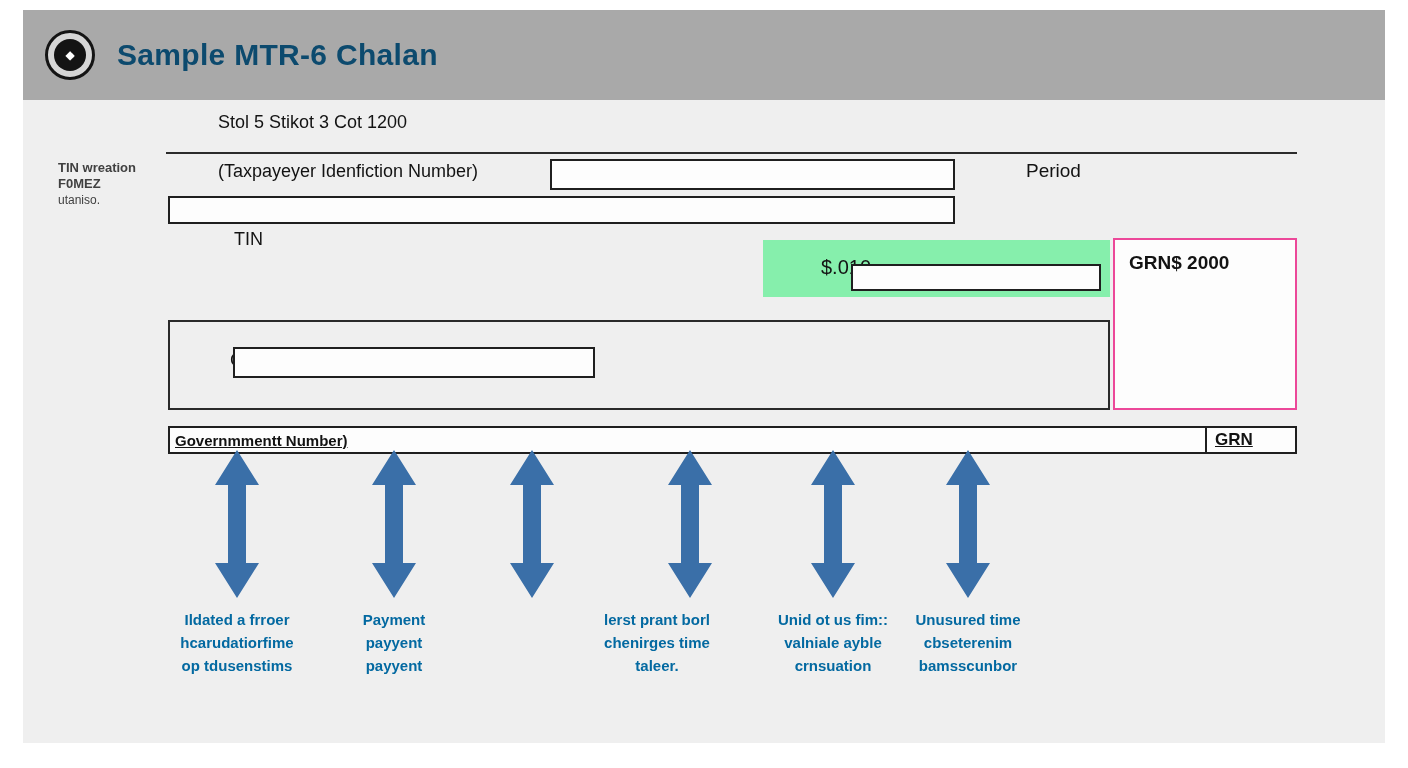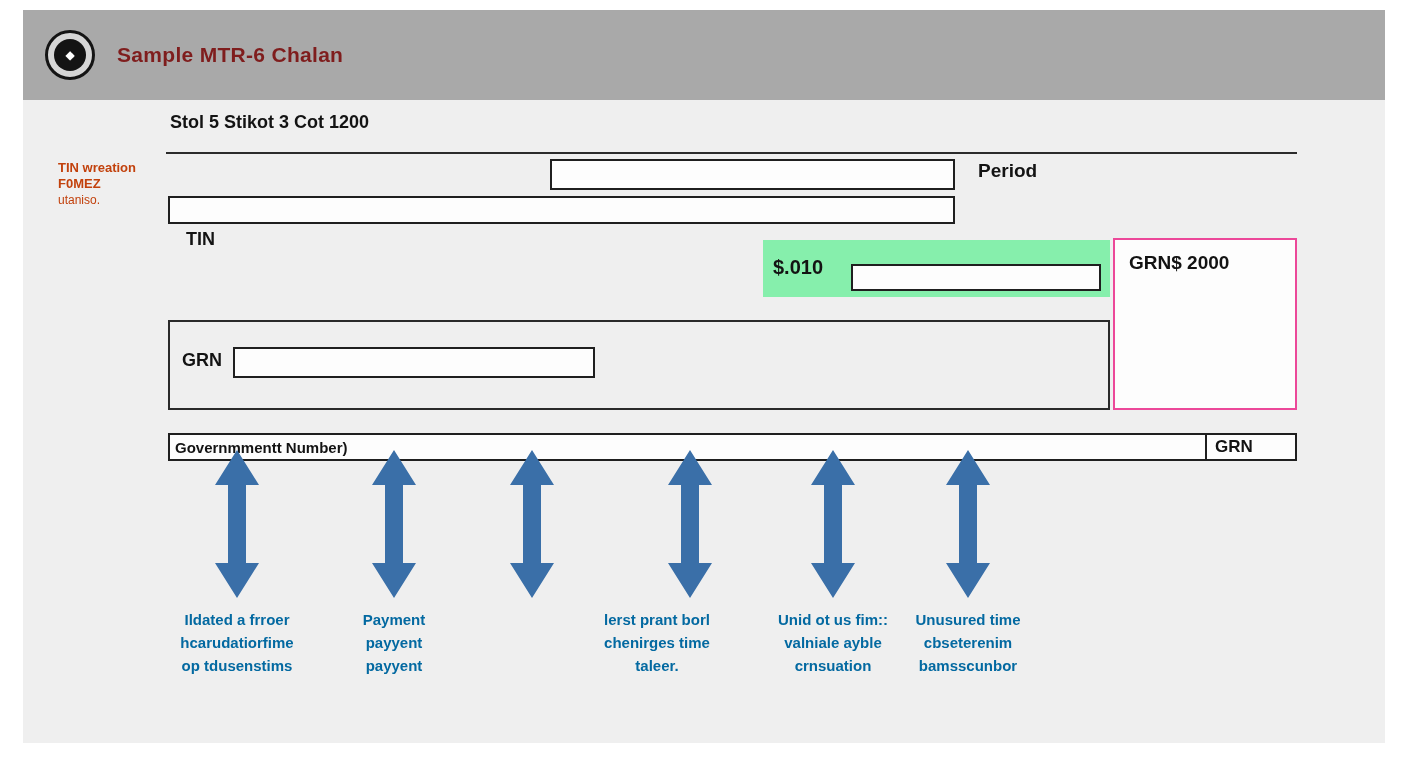--- a/index.html
+++ b/index.html
@@ -8,31 +8,31 @@
   .page { position:relative; width:1408px; height:768px; background:#ffffff; overflow:hidden; }
 
   .header { position:absolute; left:23px; top:10px; width:1362px; height:90px;
             background:#a9a9a9; display:flex; align-items:center; }
   .logo { width:50px; height:50px; margin-left:22px; border-radius:50%;
           border:3px solid #141414; background:#d6d6d6;
           display:flex; align-items:center; justify-content:center; flex:0 0 auto; }
   .logo-core { width:32px; height:32px; border-radius:50%; background:#141414;
                display:flex; align-items:center; justify-content:center;
                color:#ffffff; font-size:12px; }
-  .title { margin-left:22px; font-size:21px; font-weight:bold; color:#7f1d1d; letter-spacing:0.3px; }
+  .title { margin-left:22px; font-size:30px; font-weight:bold; color:#0c4a6e; letter-spacing:0.3px; }
 
   .sheet { position:absolute; left:23px; top:100px; width:1362px; height:643px; background:#efefef; }
   .abs { position:absolute; }
-  .b { font-weight:bold; }
+  .b { font-weight:normal;margin-left:48px; }
   .rule { background:#2b2b2b; height:2px; }
 
   .inputbox { background:#fdfdfd; border:2px solid #1f1f1f; }
   input.inputbox { font:inherit; padding:0 6px; display:block; }
 
-  .margin-note { font-size:13px; font-weight:bold; line-height:16px; color:#c2410c; }
+  .margin-note { font-size:13px; font-weight:bold; line-height:16px; color:#404040; }
   .margin-note .ln3 { font-weight:normal; font-size:12px; }
 
   .amount-box { background:#86efac; }
   .grn-total-box { background:#fdfdfd; border:2px solid #ec4899; padding:12px 0 0 14px;
                    font-size:19px; font-weight:bold; }
   .grn-area { border:2px solid #2a2a2a; }
 
   .bottom-bar { background:#fdfdfd; border:2px solid #1f1f1f; display:flex; align-items:center; }
   .bottom-bar .left-cell { flex:1; padding-left:5px; font-size:15px; font-weight:bold; }
   .bottom-bar .right-cell { width:90px; align-self:stretch; border-left:2px solid #1f1f1f;
@@ -59,20 +59,21 @@
     <div class="abs b" style="left:147px; top:12px; font-size:18px;">Stol 5 Stikot 3 Cot 1200</div>
 
     <div class="abs rule" style="left:143px; top:52px; width:1131px;"></div>
 
     <div class="abs margin-note" style="left:35px; top:60px; width:110px;">
       <span class="ln1" style="display:block">TIN wreation</span>
       <span class="ln2" style="display:block">F0MEZ</span>
       <span class="ln3" style="display:block">utaniso.</span>
     </div>
 
+    <div class="abs b" style="left:147px; top:61px; font-size:18px;">(Taxpayeyer Idenfiction Number)</div>
 
     <input class="abs inputbox" style="left: 527px; top: 59px; width: 405px; height: 31px;" value="">
 
     <div class="abs b" style="left:955px; top:60px; font-size:19px;">Period</div>
 
     <input class="abs inputbox" style="left: 145px; top: 96px; width: 787px; height: 28px;" value="">
 
     <div class="abs b" style="left:163px; top:129px; font-size:18px;">TIN</div>
 
     <div class="abs amount-box" style="left:740px; top:140px; width:347px; height:57px;">
@@ -84,21 +85,21 @@
       <span>GRN$ 2000</span>
     </div>
 
     <div class="abs grn-area" style="left:145px; top:220px; width:942px; height:90px;">
       <div class="abs b" style="left:12px; top:28px; font-size:18px;">GRN</div>
       <div class="abs" style="left:63px; top:25px;">
         <input class="inputbox" style="width: 362px; height: 31px;" value="">
       </div>
     </div>
 
-    <div class="abs bottom-bar" style="left:145px; top:333px; width:1129px; height:28px;">
+    <div class="abs bottom-bar" style="left:145px; top:326px; width:1129px; height:28px;text-decoration:underline;">
       <div class="left-cell">Governmmentt Number)</div>
       <div class="right-cell">
         <span>GRN</span>
       </div>
     </div>
 
     <svg class="abs" style="left:192px; top:350px;" width="44" height="148" viewBox="0 0 44 148">
       <polygon points="22,0 44,35 31,35 31,113 44,113 22,148 0,113 13,113 13,35 0,35" fill="#3a6fa8"></polygon>
     </svg>
     <svg class="abs" style="left:349px; top:350px;" width="44" height="148" viewBox="0 0 44 148">

